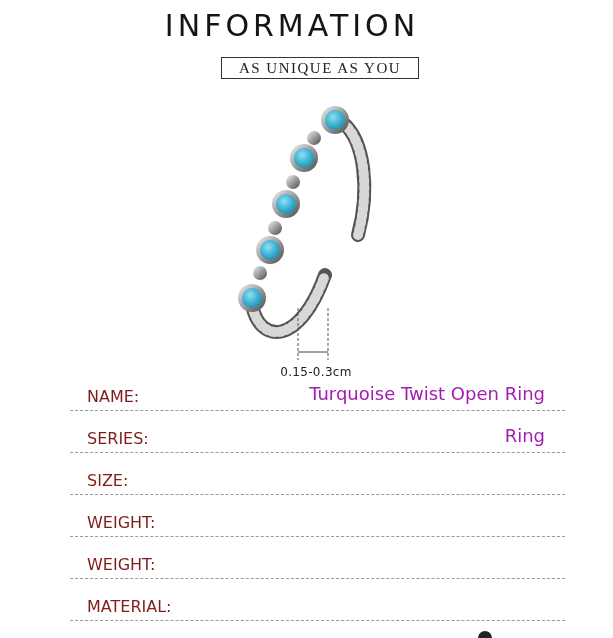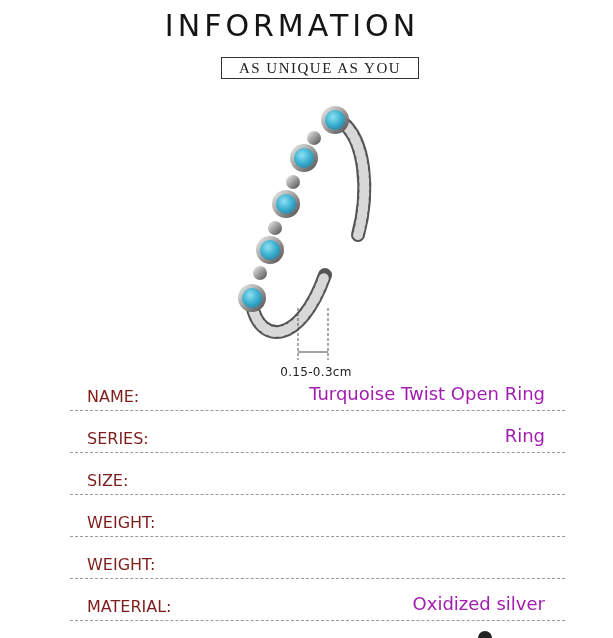--- a/index.html
+++ b/index.html
@@ -75,16 +75,15 @@
   <span class="label">SIZE:</span>
 </div>
 <div class="row" style="top:494px;">
   <span class="label">WEIGHT:</span>
 </div>
 <div class="row" style="top:536px;">
   <span class="label">WEIGHT:</span>
 </div>
 <div class="row" style="top:578px;">
   <span class="label">MATERIAL:</span>
-  <span class="value">Oxidized silver</span>
 </div>
 
 <div class="bottom-dot"></div>
 
 </body></html>

